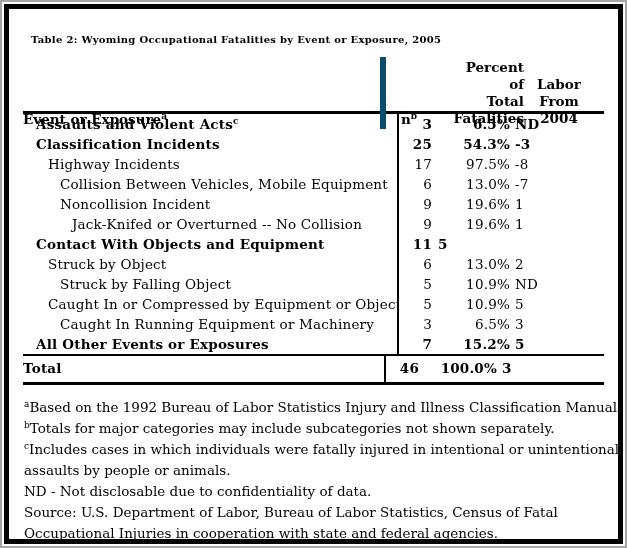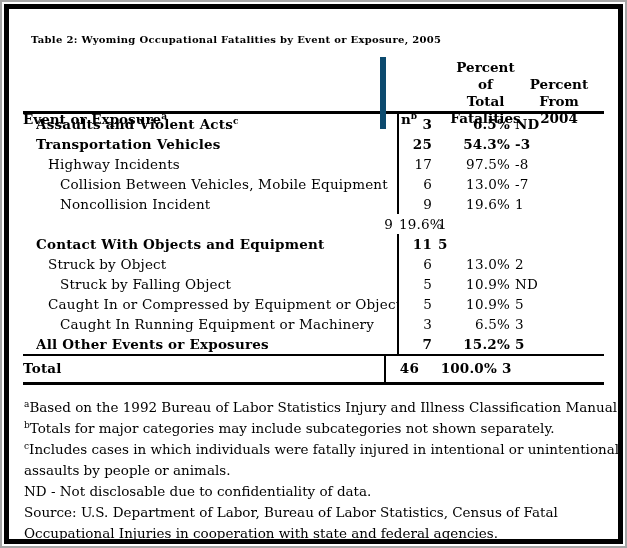--- a/index.html
+++ b/index.html
@@ -52,21 +52,21 @@
   .thead .n-hdr {
     text-align: right;
     padding: 0 8px 2px 0;
   }
   .hdr-stack {
     text-align: center;
     line-height: 17px;
     padding-bottom: 2px;
   }
   .hdr-stack span { display: block; }
-  .pct-hdr { transform: translateX(22px); }
+  .pct-hdr { transform: translateX(22px); text-align: right; }
   .chg-hdr { transform: translateX(6px); }
   .trow {
     display: grid;
     grid-template-columns: 363px 39px 77px 1fr;
     height: 20px;
     line-height: 20px;
     font-size: 13.5px;
     letter-spacing: 0.2px;
     margin-left: 13px;
   }
@@ -118,35 +118,35 @@
         </div>
         <div class="n-hdr">
           <span>n</span><sup>b</sup>
         </div>
         <div class="hdr-stack pct-hdr">
           <span>Percent of</span>
           <span>Total</span>
           <span>Fatalities</span>
         </div>
         <div class="hdr-stack chg-hdr">
-          <span>Percent</span>
+          <span>Labor</span>
           <span>From</span>
           <span>2004</span>
         </div>
       </div>
 
       <div id="rows">
           <div class="trow bold">
             <div class="cell event" style="padding-left: 0px;">Assaults and Violent Acts<sup>c</sup></div>
             <div class="cell num">3</div>
             <div class="cell pct">6.5%</div>
             <div class="cell chg">ND</div>
           </div>
           <div class="trow bold">
-            <div class="cell event" style="padding-left: 0px;">Transportation Vehicles</div>
+            <div class="cell event" style="padding-left: 0px;">Classification Incidents</div>
             <div class="cell num">25</div>
             <div class="cell pct">54.3%</div>
             <div class="cell chg">-3</div>
           </div>
           <div class="trow">
             <div class="cell event" style="padding-left: 12px;">Highway Incidents</div>
             <div class="cell num">17</div>
             <div class="cell pct">97.5%</div>
             <div class="cell chg">-8</div>
           </div>
@@ -156,20 +156,21 @@
             <div class="cell pct">13.0%</div>
             <div class="cell chg">-7</div>
           </div>
           <div class="trow">
             <div class="cell event" style="padding-left: 24px;">Noncollision Incident</div>
             <div class="cell num">9</div>
             <div class="cell pct">19.6%</div>
             <div class="cell chg">1</div>
           </div>
           <div class="trow">
+            <div class="cell event" style="padding-left: 36px;">Jack-Knifed or Overturned -- No Collision</div>
             <div class="cell num">9</div>
             <div class="cell pct">19.6%</div>
             <div class="cell chg">1</div>
           </div>
           <div class="trow bold">
             <div class="cell event" style="padding-left: 0px;">Contact With Objects and Equipment</div>
             <div class="cell num">11</div>
             <div class="cell chg">5</div>
           </div>
           <div class="trow">

